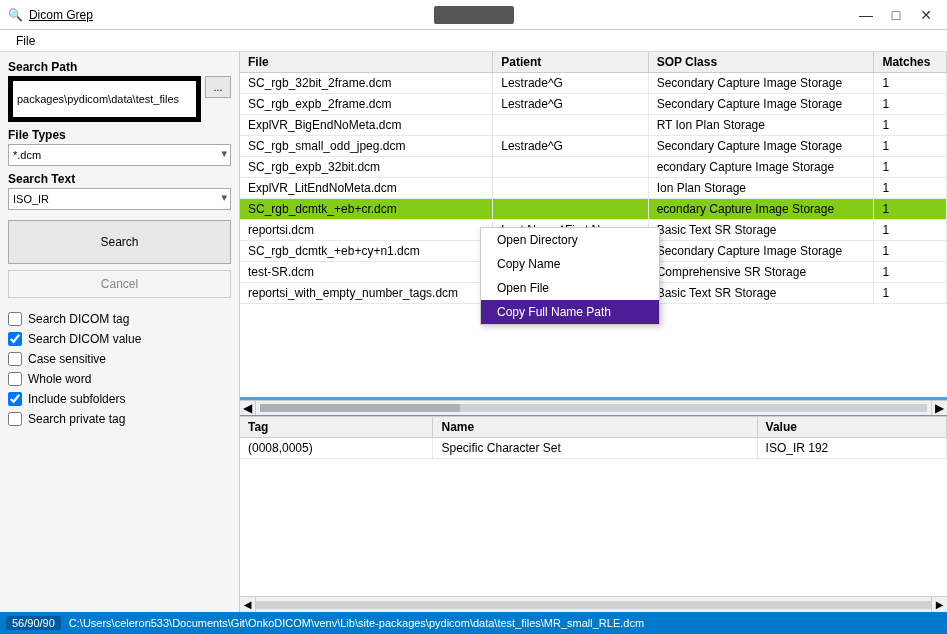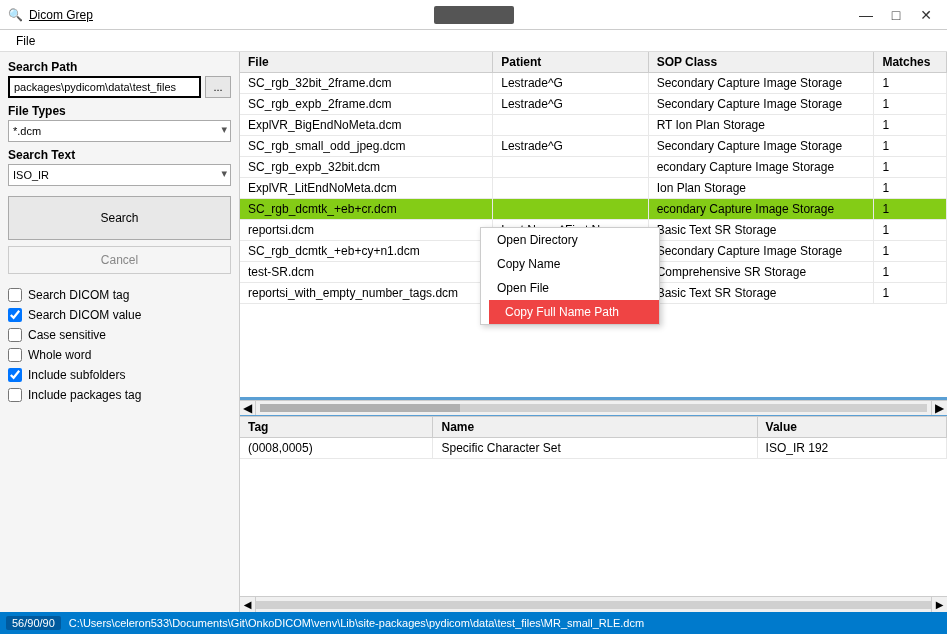--- a/index.html
+++ b/index.html
@@ -87,23 +87,23 @@
       font-weight: 600;
       margin-bottom: 2px;
     }
     .path-row {
       display: flex;
       gap: 4px;
     }
     .path-input {
       flex: 1;
       height: 22px;
-      border: 2px solid #000000;
-      background: #fff;
-      padding: 8px 4px;
+      border: 5px solid #000000;
+      background: #fff;
+      padding: 18px 4px;
       font-size: 11px;
       overflow: hidden;
       text-overflow: ellipsis;
       white-space: nowrap;
     }
     .browse-btn {
       width: 26px;
       height: 22px;
       border: 1px solid #aaa;
       background: #e8e8e8;
@@ -219,23 +219,22 @@
       box-shadow: 2px 2px 6px rgba(0,0,0,0.2);
       z-index: 100;
       min-width: 180px;
     }
     .context-menu-item {
       padding: 5px 16px;
       cursor: pointer;
       font-size: 12px;
     }
     .context-menu-item.highlighted {
-      background: #ef4444;
+      background: #4c1d95;
       color: #fff;
-      margin-left: 8px;
     }
 
     
     .detail-area {
       height: 180px;
       overflow: auto;
       border-top: 1px solid #ccc;
     }
     .detail-area table thead th {
       background: #f0f0f0;
@@ -335,21 +334,21 @@
       <div class="checkbox-row">
         <input type="checkbox" id="cb3" style="">
         <label class="checkbox-label" for="cb3">Whole word</label>
       </div>
       <div class="checkbox-row">
         <input type="checkbox" id="cb4" checked="" style="">
         <label class="checkbox-label" for="cb4">Include subfolders</label>
       </div>
       <div class="checkbox-row">
         <input type="checkbox" id="cb5" style="">
-        <label class="checkbox-label" for="cb5">Include packages tag</label>
+        <label class="checkbox-label" for="cb5">Search private tag</label>
       </div>
     </div>
   </div>
 
   <div class="right-panel">
 
     <div class="table-area" style="position:relative;">
       <table>
         <thead>
           <tr>

